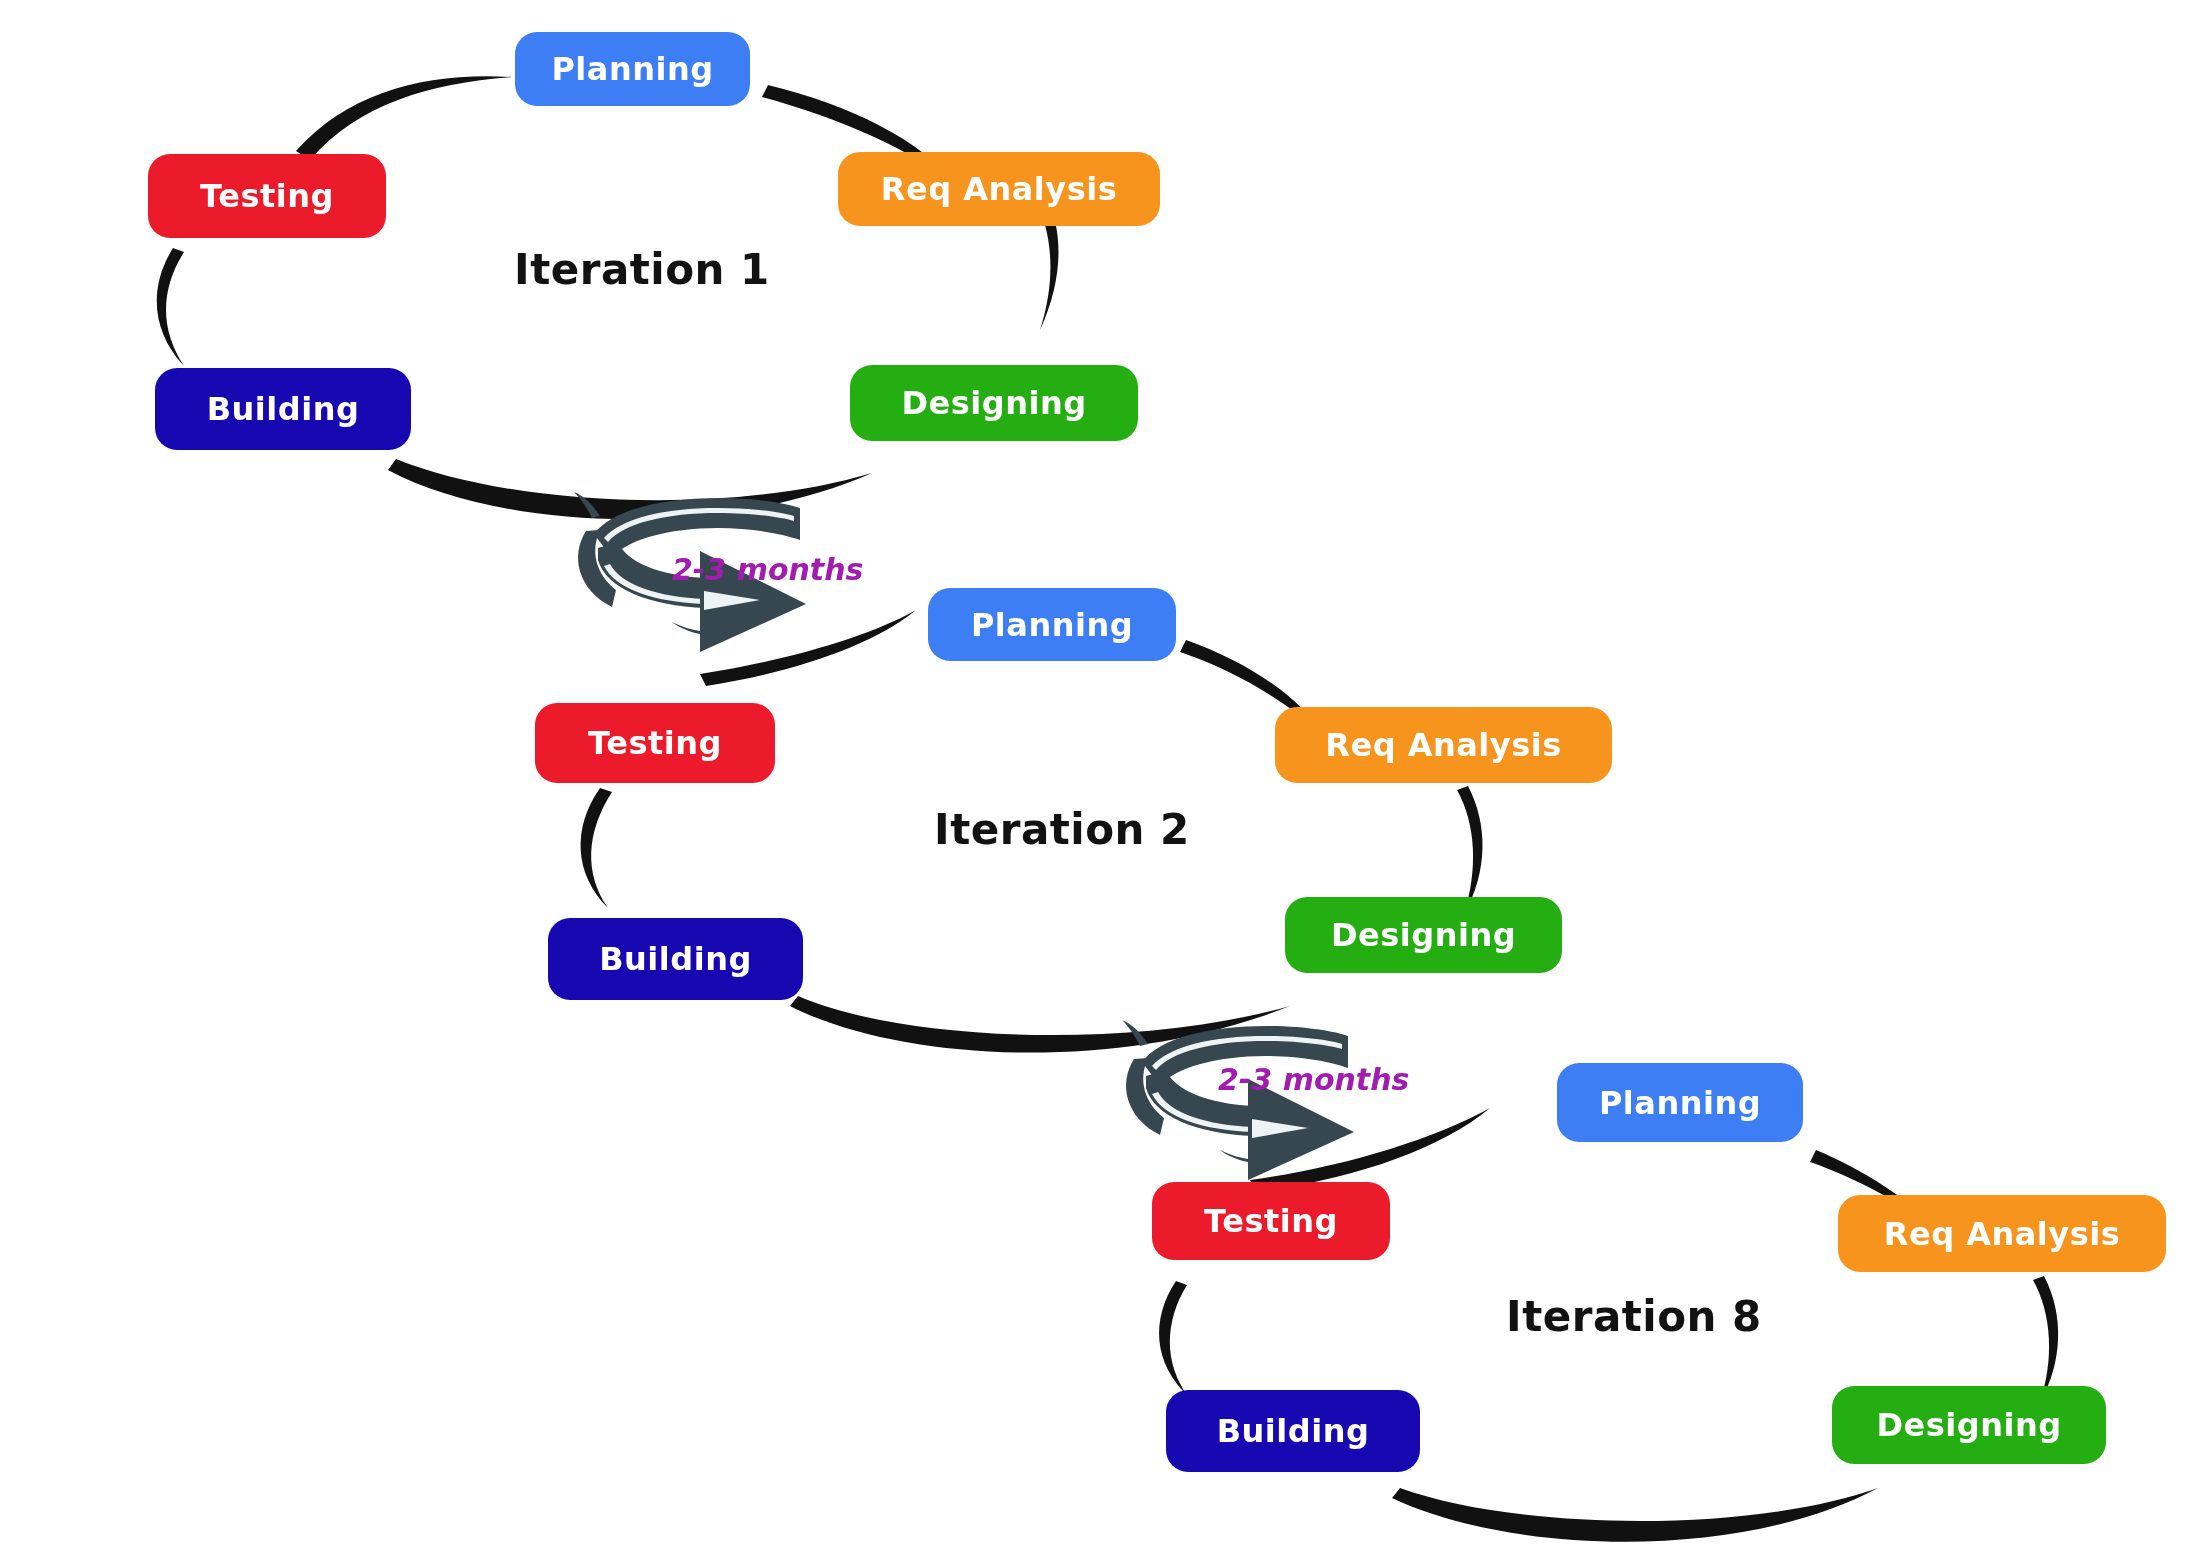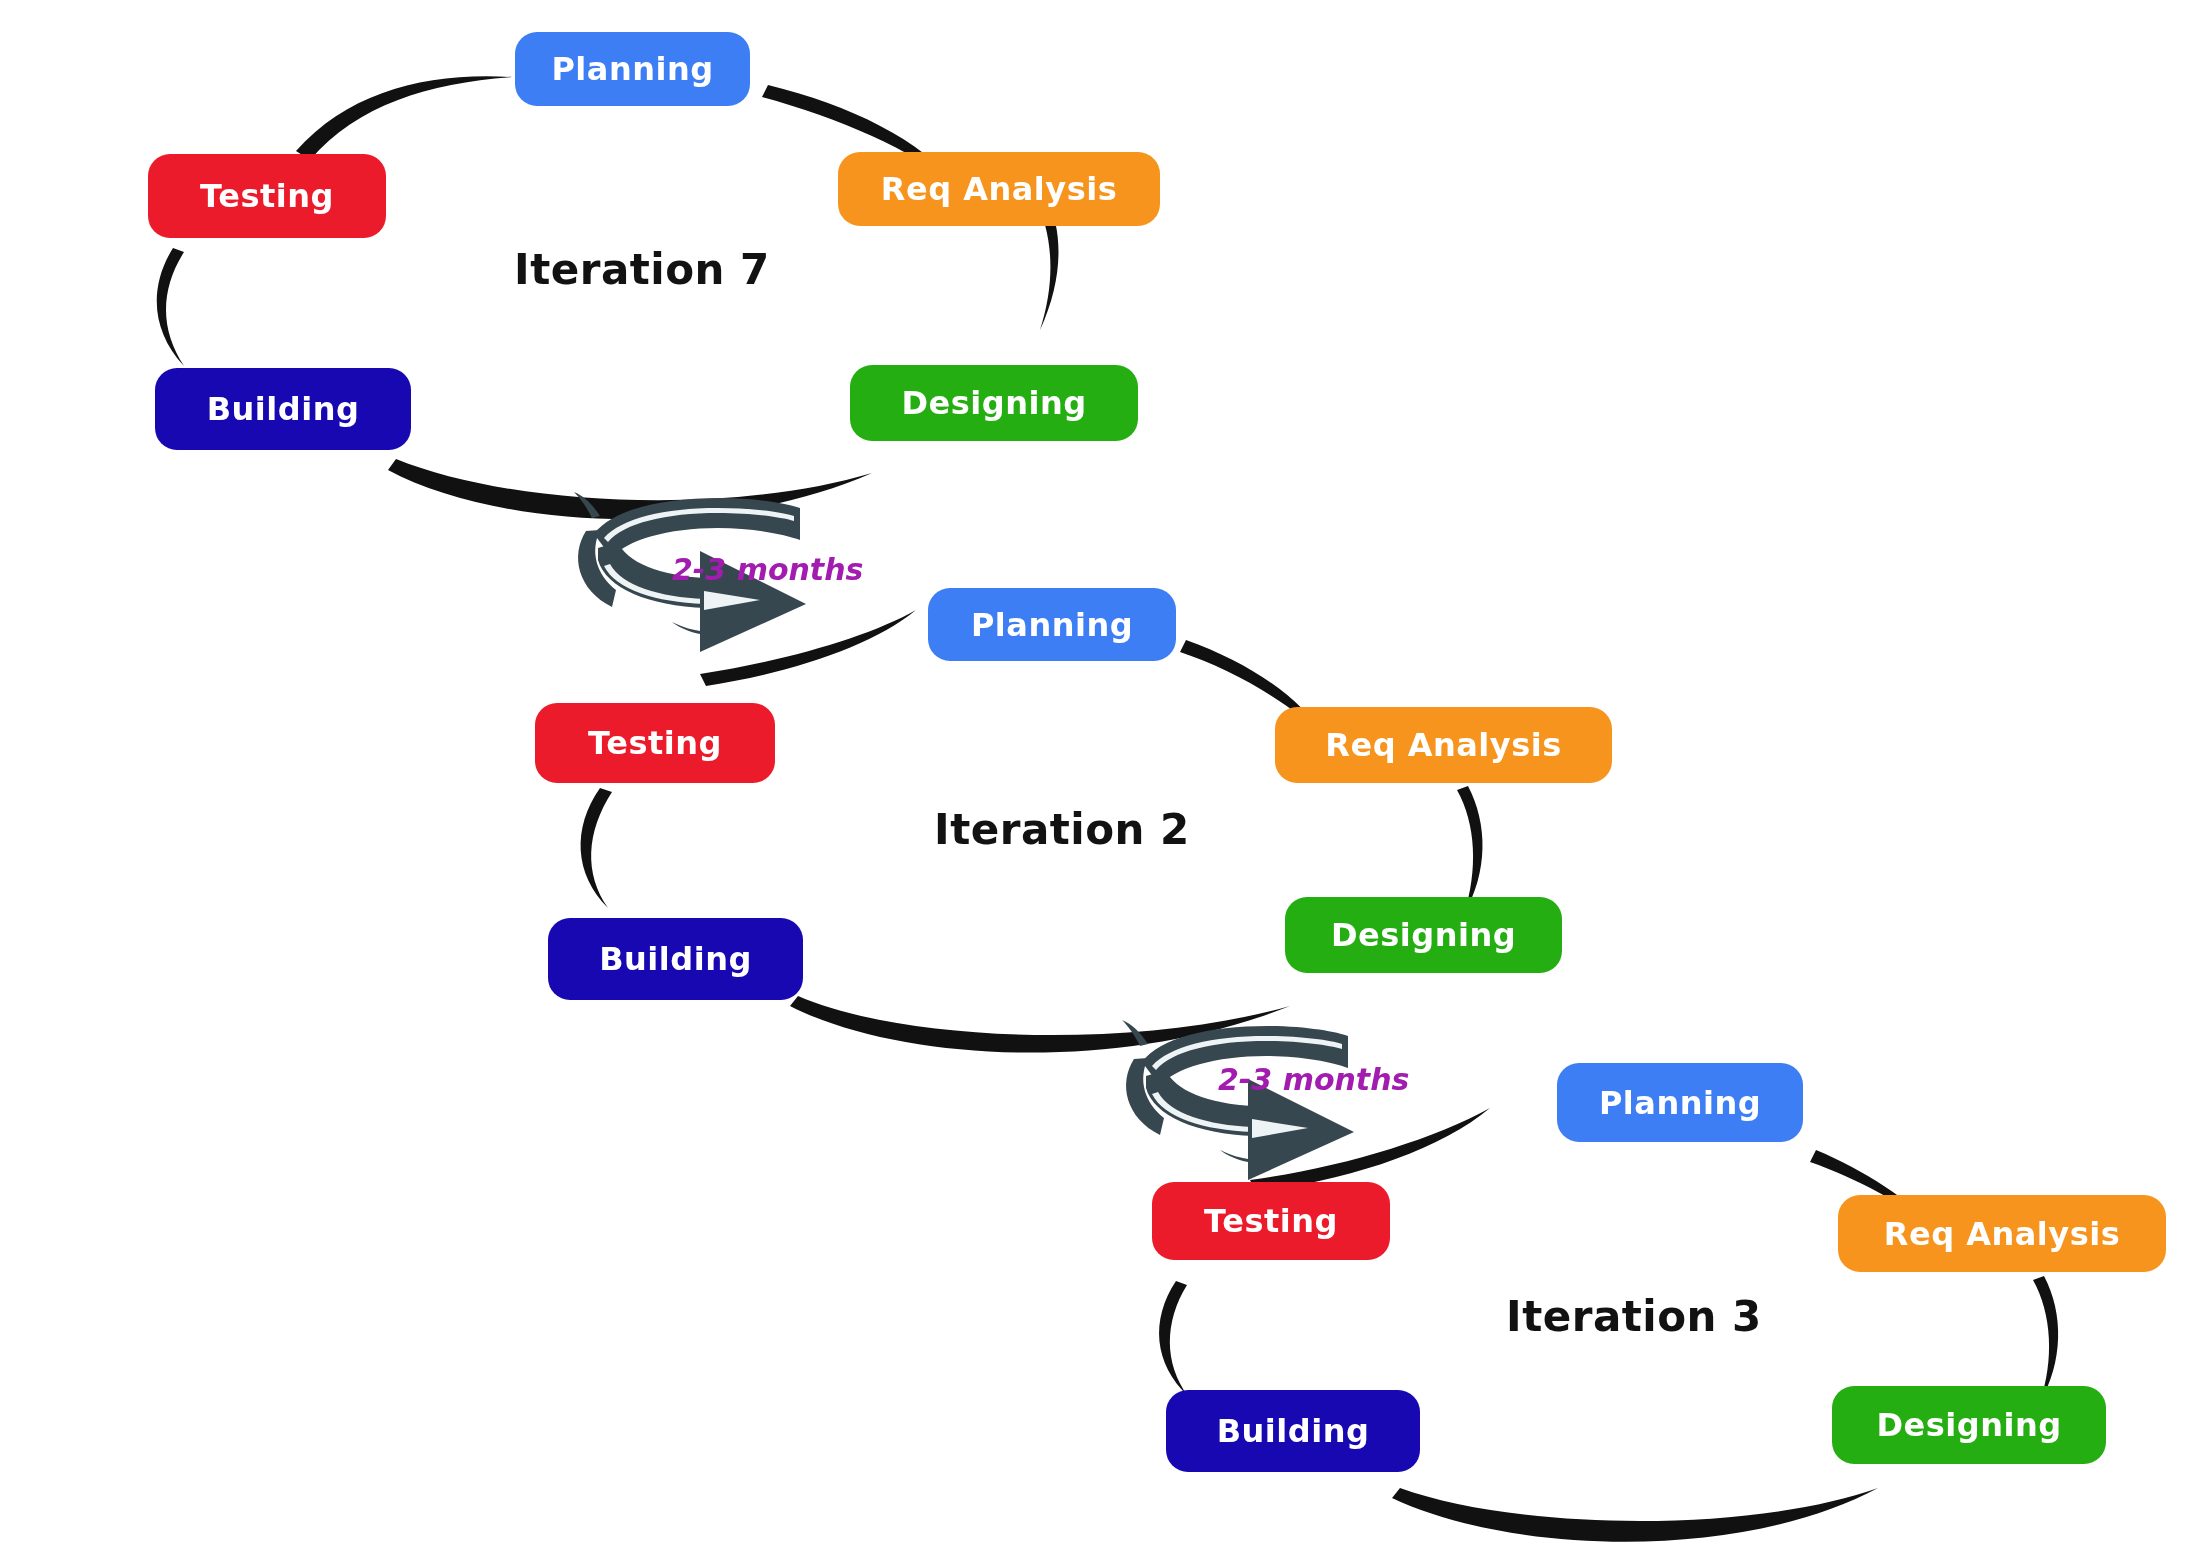--- a/index.html
+++ b/index.html
@@ -128,21 +128,21 @@
   </div>
 
   <div class="node" style="left:155px;top:368px;width:256px;height:82px;background:#1708B2;font-size:32px;">
     <span>Building</span>
   </div>
 
   <div class="node" style="left:148px;top:154px;width:238px;height:84px;background:#EC1B2B;font-size:32px;">
     <span>Testing</span>
   </div>
 
-  <div class="iter-label" style="left:514px;top:245px;font-size:42px;">Iteration 7</div>
+  <div class="iter-label" style="left:514px;top:245px;font-size:42px;">Iteration 1</div>
 
   <div class="months-label" style="left:672px;top:552px;font-size:30px;">2-3 months</div>
 
   <div class="node" style="left:928px;top:588px;width:248px;height:73px;background:#3D7EF4;font-size:32px;">
     <span>Planning</span>
   </div>
 
   <div class="node" style="left:1275px;top:707px;width:337px;height:76px;background:#F7941D;font-size:32px;">
     <span>Req Analysis</span>
   </div>
@@ -176,15 +176,15 @@
   </div>
 
   <div class="node" style="left:1166px;top:1390px;width:254px;height:82px;background:#1708B2;font-size:32px;">
     <span>Building</span>
   </div>
 
   <div class="node" style="left:1152px;top:1182px;width:238px;height:78px;background:#EC1B2B;font-size:32px;">
     <span>Testing</span>
   </div>
 
-  <div class="iter-label" style="left:1506px;top:1292px;font-size:42px;">Iteration 3</div>
+  <div class="iter-label" style="left:1506px;top:1292px;font-size:42px;">Iteration 8</div>
 
 </div>
 
 </body></html>

